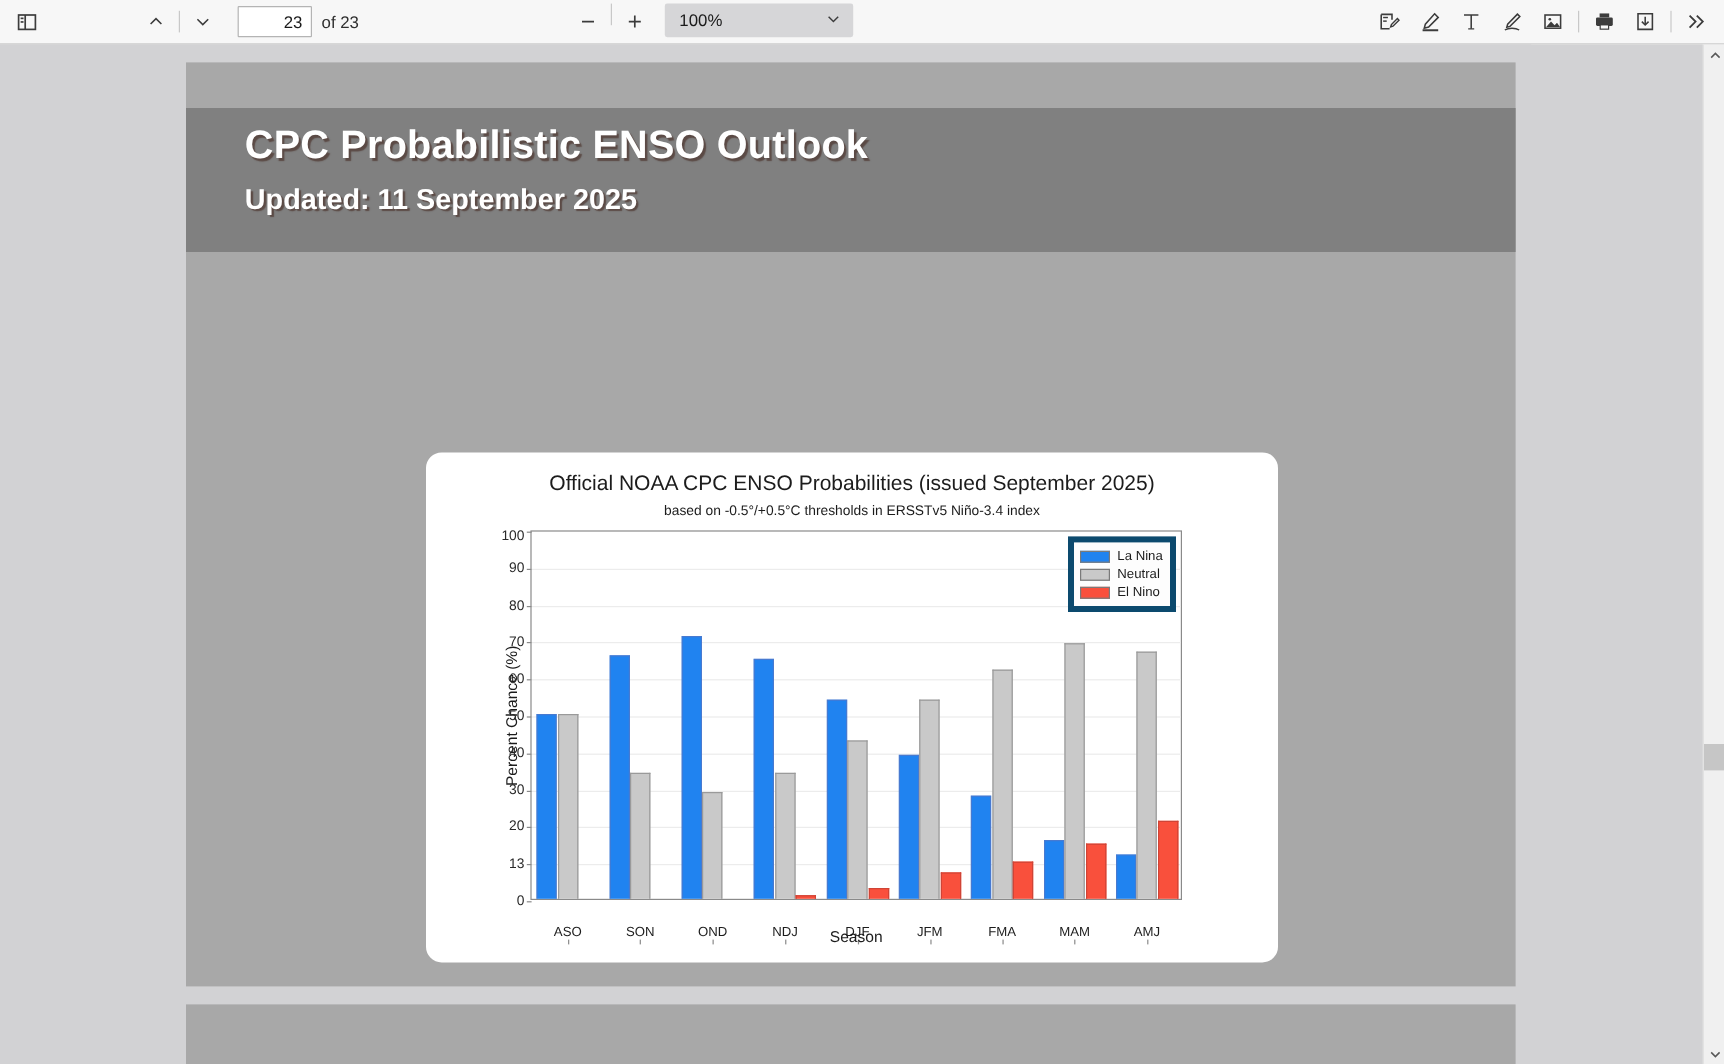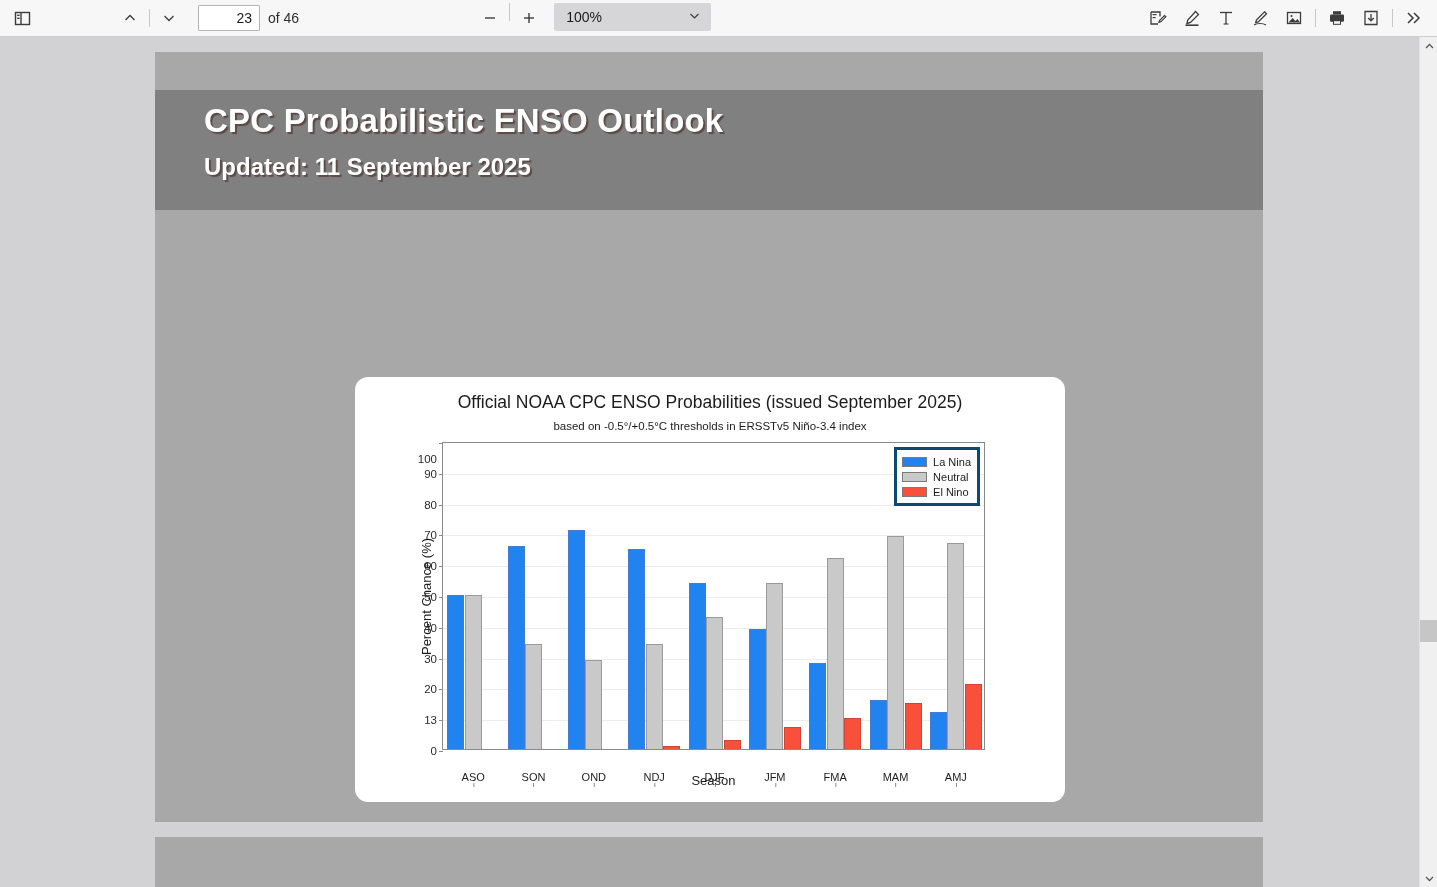--- a/index.html
+++ b/index.html
@@ -144,21 +144,21 @@
     position: absolute; bottom: 0; width: 17px;
     border: 1px solid rgba(120,110,170,0.45);
     border-bottom: none;
   }
   .bar.lanina  { background: #2083f0; }
   .bar.neutral { background: #c9c9c9; border-color: #9a9a9a; }
   .bar.elnino  { background: #f9503c; border-color: #cf4436; }
 
   #legend {
     position: absolute; right: 4px; top: 4px;
-    background: #fdfdfd; border: 3px solid #0c4a6e;
+    background: #fdfdfd; border: 5px solid #0c4a6e;
     padding: 4px 6px 4px 5px;
   }
   .legend-row { display: flex; align-items: center; height: 15px; }
   .swatch { width: 25px; height: 10px; border: 1px solid #7a7a7a; margin-right: 6px; }
   .legend-label { font-size: 11px; color: #1c1c1c; }
 
   
   #vscroll {
     position: absolute; top: 37px; right: 0;
     width: 18px; height: 850px;
@@ -197,21 +197,21 @@
         <polyline points="3.5,10 8,5.5 12.5,10" fill="none" stroke="#3c3c3c" stroke-width="1.3"></polyline>
       </svg>
     </div>
     <div class="vsep"></div>
     <div class="tb-btn">
       <svg width="16" height="16" viewBox="0 0 16 16" aria-hidden="true">
         <polyline points="3.5,6 8,10.5 12.5,6" fill="none" stroke="#3c3c3c" stroke-width="1.3"></polyline>
       </svg>
     </div>
     <input id="page-num-input" value="23" style="">
-    <span id="page-count">of 46</span>
+    <span id="page-count">of 23</span>
   </div>
 
   <div class="zoom-group">
     <div class="tb-btn">
       <svg width="18" height="18" viewBox="0 0 18 18" aria-hidden="true">
         <line x1="4" y1="9" x2="14" y2="9" stroke="#3c3c3c" stroke-width="1.4"></line>
       </svg>
     </div>
     <div class="vsep"></div>
     <div class="tb-btn">
@@ -333,21 +333,21 @@
             <div class="ytick-mark" style="top: 123.2px;"></div>
             <div class="gridline" style="top: 92.4px;"></div>
             <div class="ytick" style="top: 92.4px;">70</div>
             <div class="ytick-mark" style="top: 92.4px;"></div>
             <div class="gridline" style="top: 61.6px;"></div>
             <div class="ytick" style="top: 61.6px;">80</div>
             <div class="ytick-mark" style="top: 61.6px;"></div>
             <div class="gridline" style="top: 30.8px;"></div>
             <div class="ytick" style="top: 30.8px;">90</div>
             <div class="ytick-mark" style="top: 30.8px;"></div>
-            <div class="ytick" style="top: 16px;">100</div>
+            <div class="ytick" style="top: 4px;">100</div>
             <div class="ytick-mark" style="top: 0px;"></div>
           </div>
         <div id="bars-layer">
             <div class="bar lanina" title="La Nina ASO: 50%" style="left: 4.16667px; height: 154px;"></div>
             <div class="bar neutral" title="Neutral ASO: 50%" style="left: 21.6667px; height: 154px;"></div>
             <div class="bar lanina" title="La Nina SON: 66%" style="left: 64.5px; height: 203.28px;"></div>
             <div class="bar neutral" title="Neutral SON: 34%" style="left: 82px; height: 104.72px;"></div>
             <div class="bar lanina" title="La Nina OND: 71%" style="left: 124.833px; height: 218.68px;"></div>
             <div class="bar neutral" title="Neutral OND: 29%" style="left: 142.333px; height: 89.32px;"></div>
             <div class="bar lanina" title="La Nina NDJ: 65%" style="left: 185.167px; height: 200.2px;"></div>

